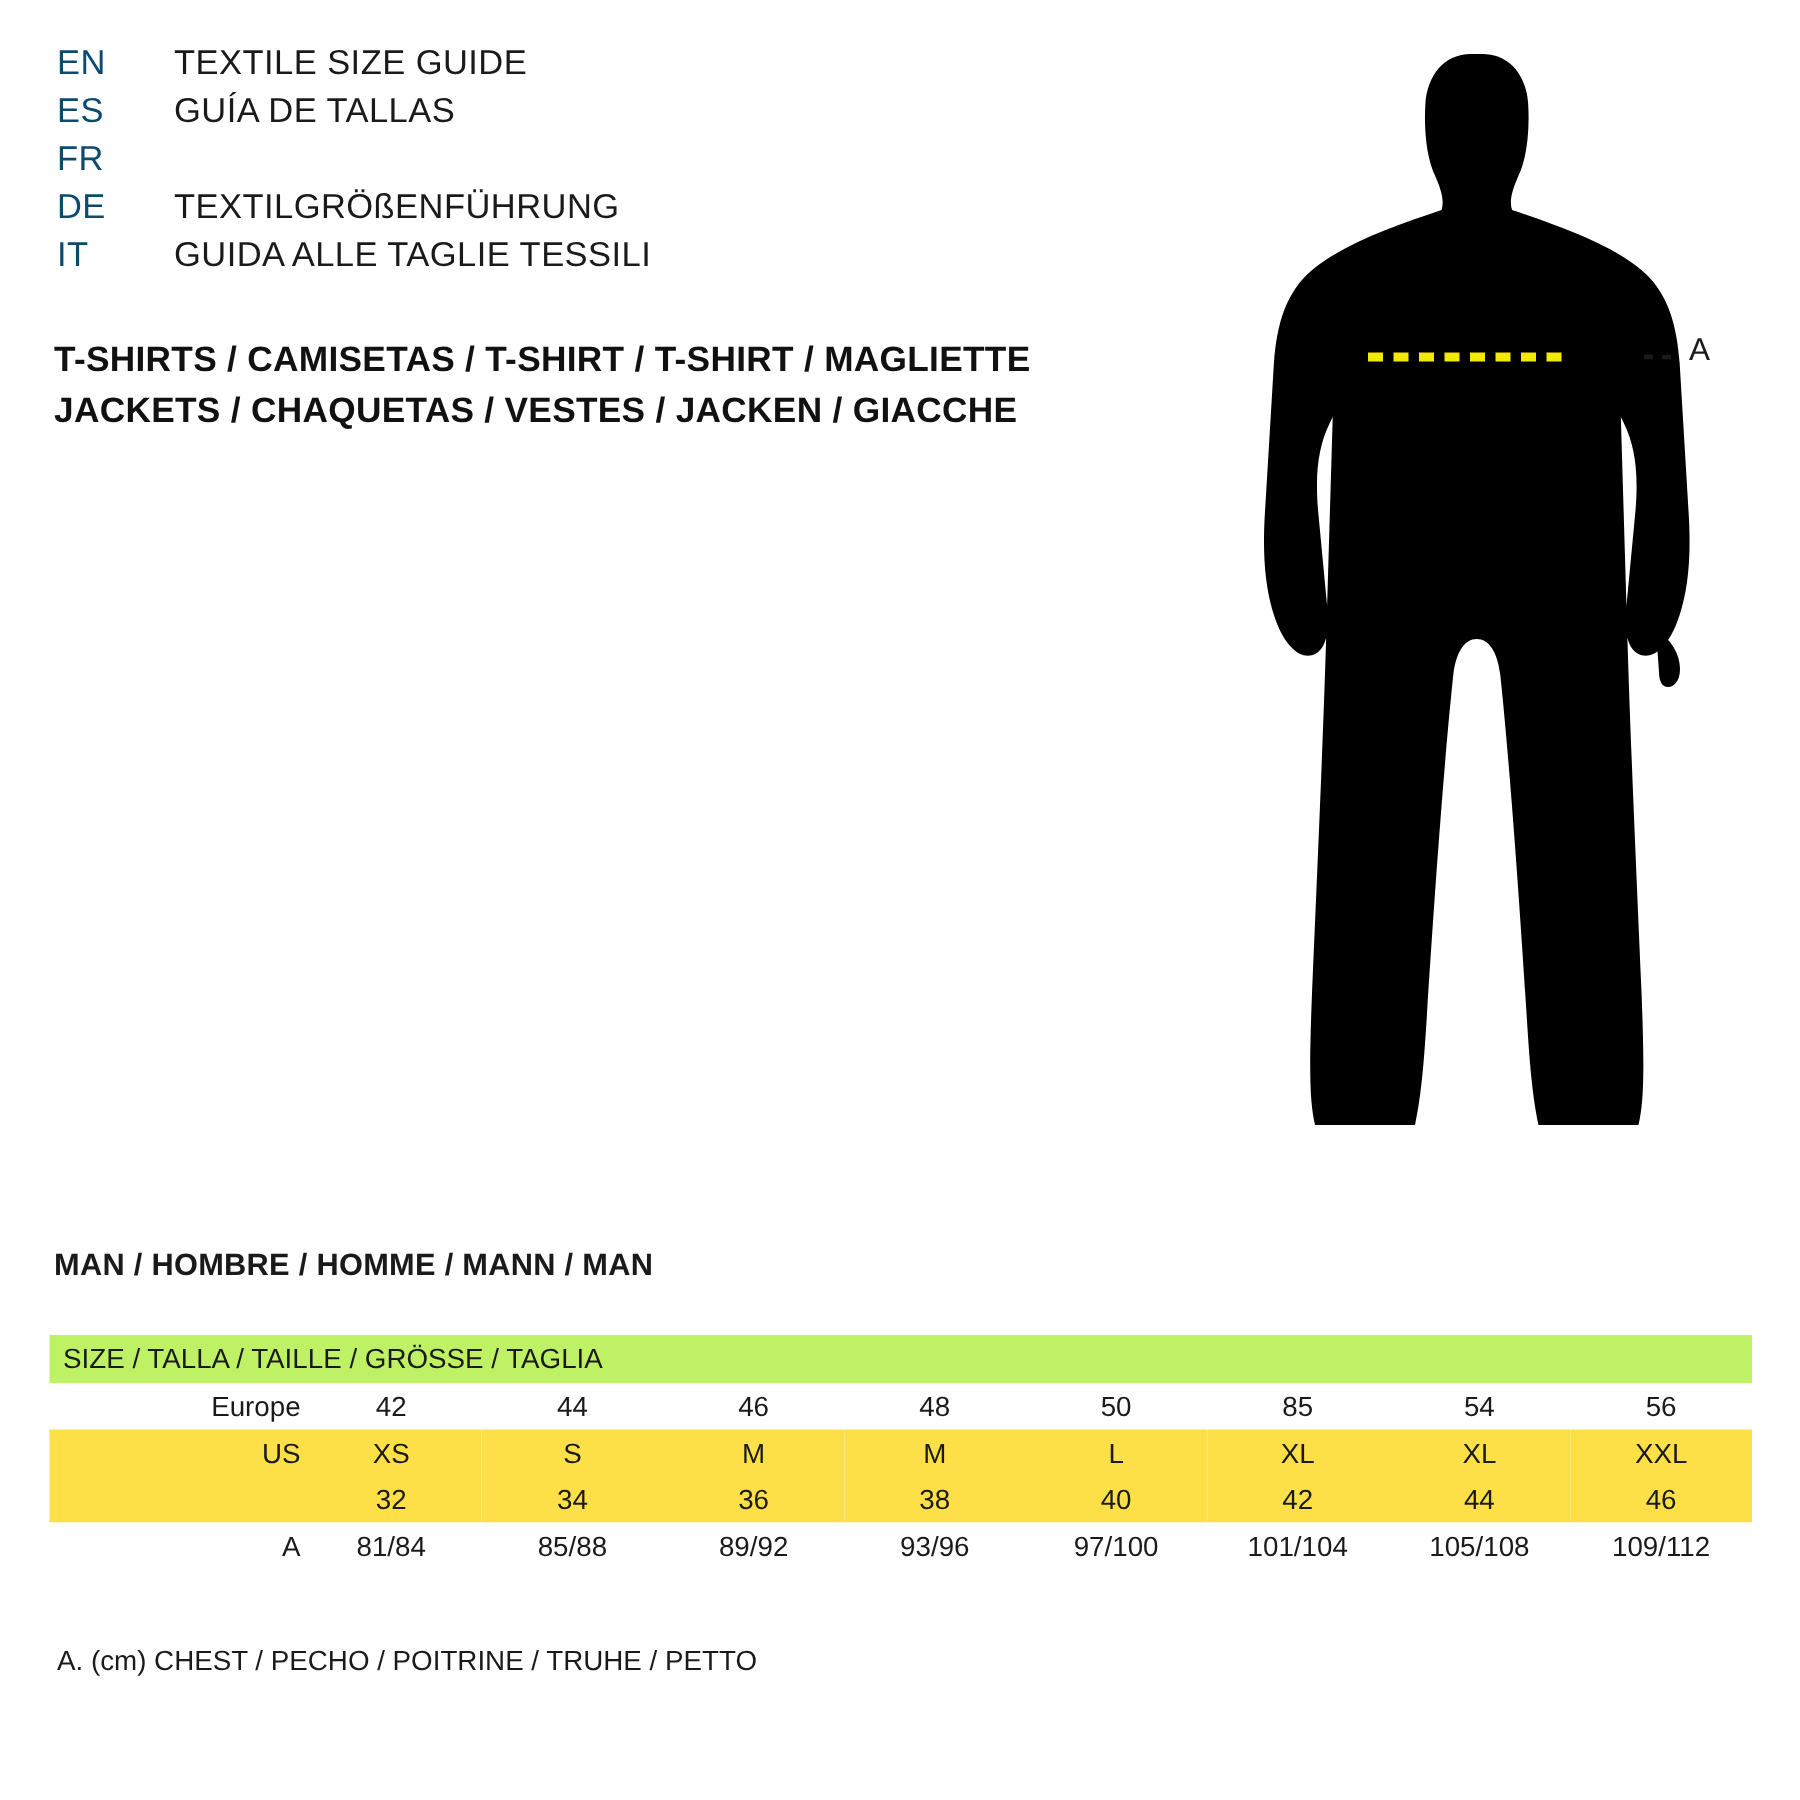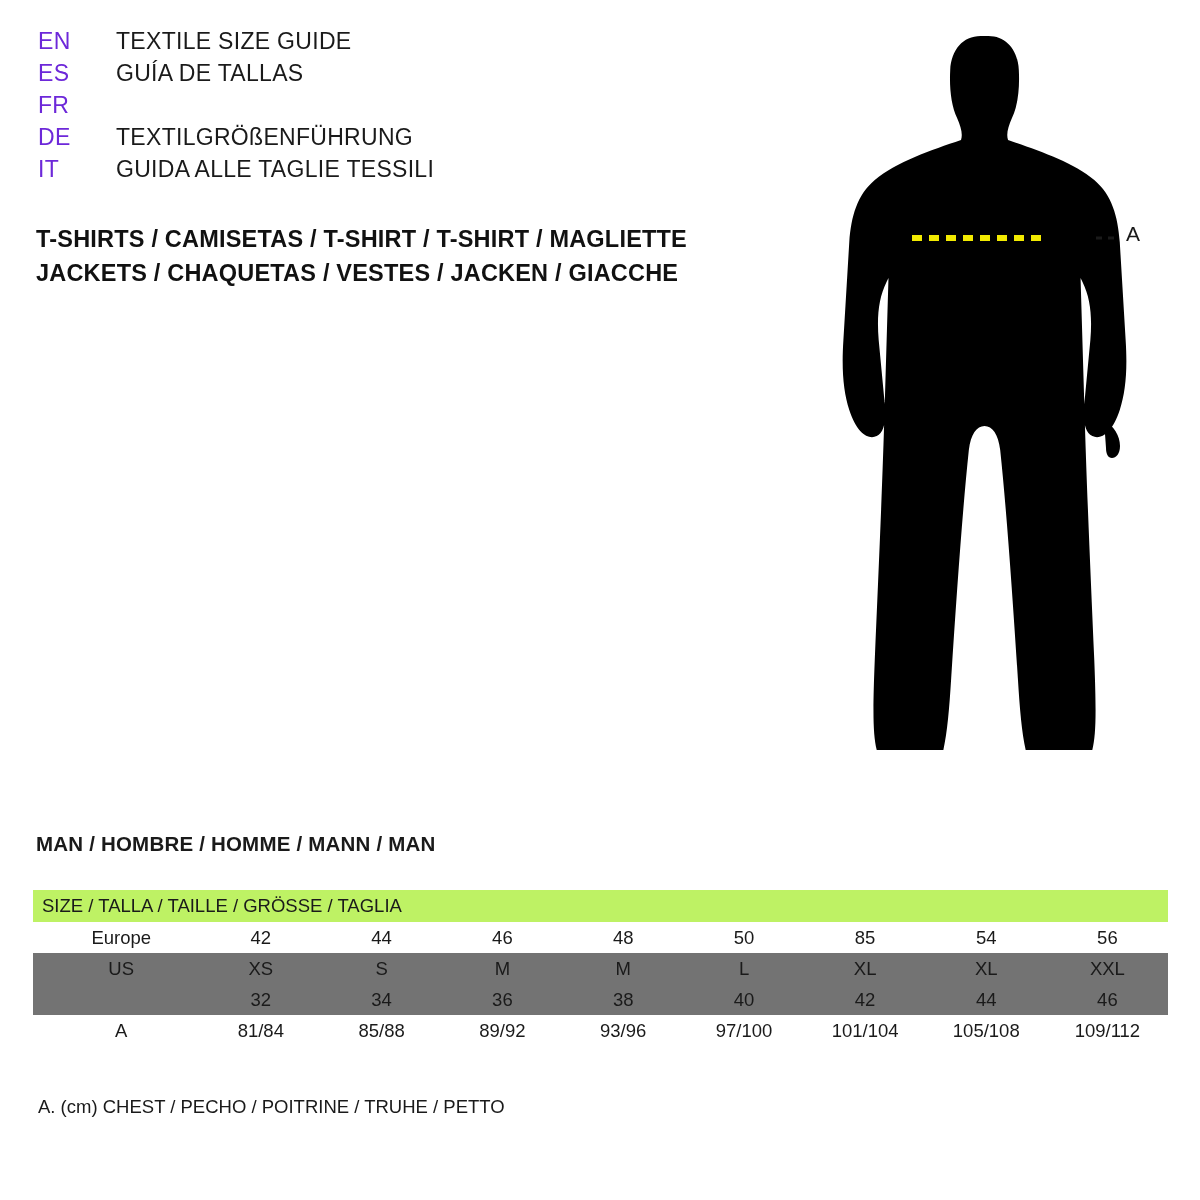--- a/index.html
+++ b/index.html
@@ -31,21 +31,21 @@
   .lang-row {
     display: flex;
     align-items: baseline;
     height: 32px;
     font-size: 23px;
     letter-spacing: 0.3px;
   }
   .lang-code {
     width: 78px;
     flex: 0 0 78px;
-    color: #6d28d9;
+    color: #0c4a6e;
   }
   .lang-text {
     color: #1a1a1a;
   }
 
   .cat-block {
     position: absolute;
     left: 36px;
     top: 222px;
     width: 760px;
@@ -102,29 +102,29 @@
     vertical-align: middle;
   }
   .row-title td {
     background: #bef264;
     color: #1a1a1a;
     font-size: 18.5px;
     padding-left: 9px;
     height: 32px;
   }
   .row-shade td {
-    background: #737373;
+    background: #fde047;
   }
   .row-plain td {
     background: #ffffff;
   }
   .cell-label {
     width: 160px;
     padding-left: 9px !important;
-    text-align: center;
+    text-align: right;
   }
   .cell-val {
     text-align: center;
     width: 122px;
   }
 
   .footnote {
     position: absolute;
     left: 38px;
     top: 1096px;

